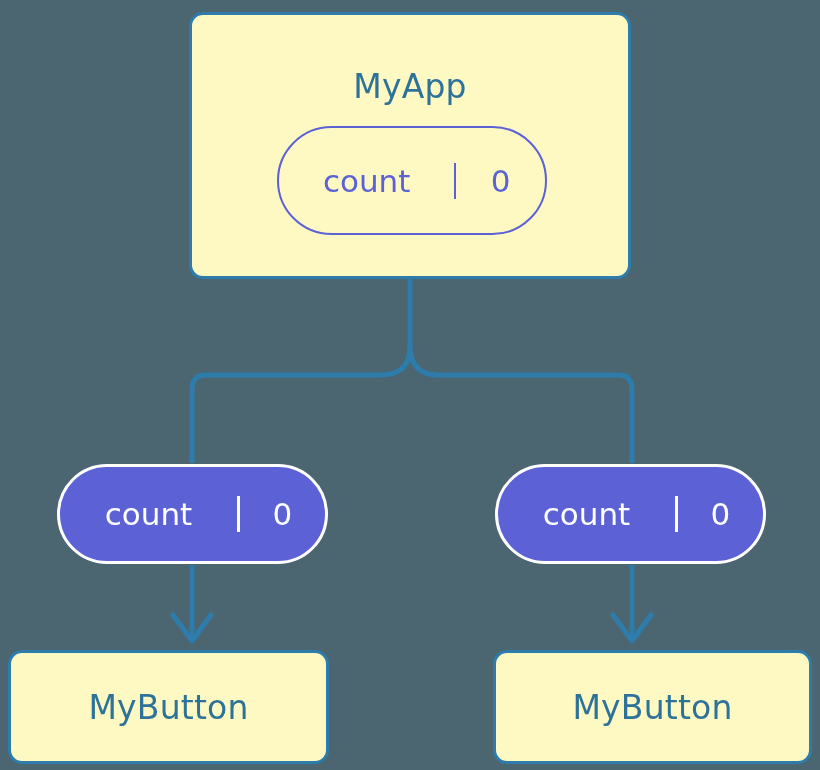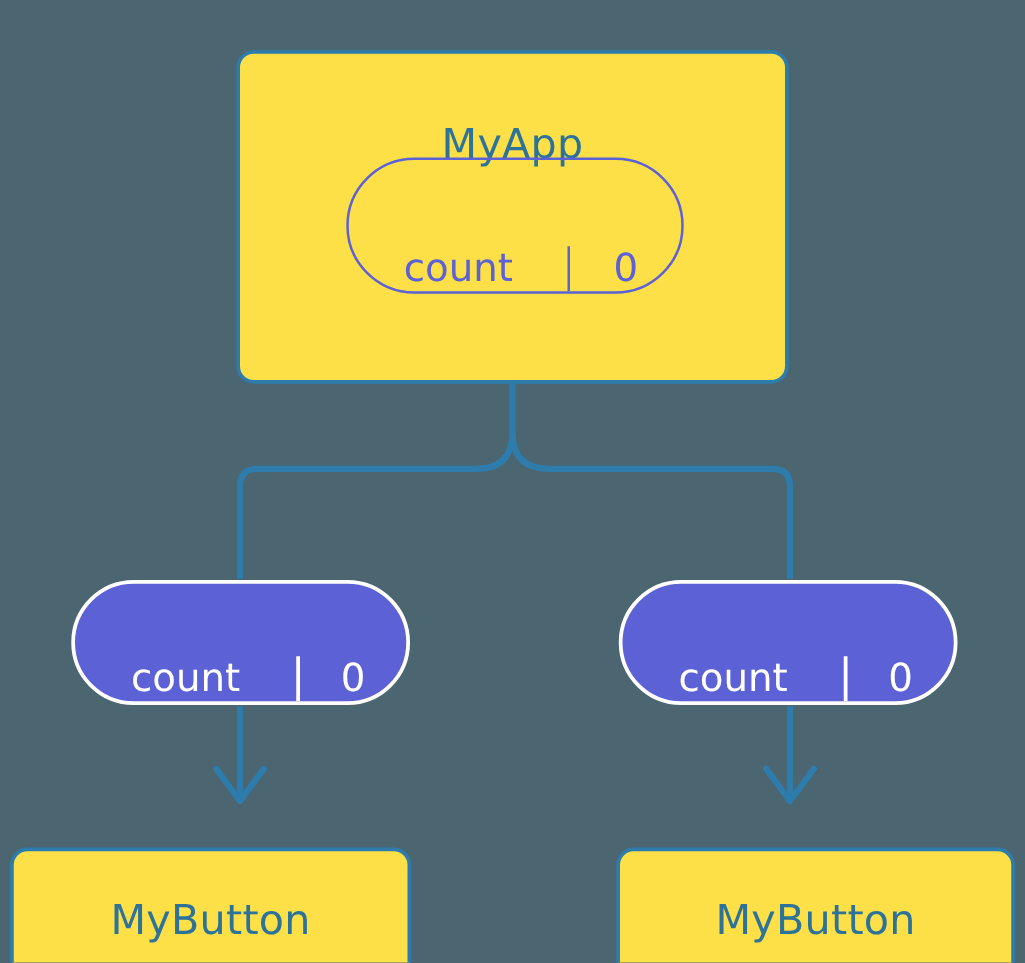--- a/index.html
+++ b/index.html
@@ -22,28 +22,27 @@
     position: absolute;
     left: 0;
     top: 0;
     width: 820px;
     height: 770px;
   }
 
   
   .card {
     position: absolute;
-    background: #fde047;
+    background: #fef9c3;
     border: 3px solid #2d7cab;
     border-radius: 14px;
     box-sizing: border-box;
     display: flex;
     flex-direction: column;
     align-items: center;
-    margin-top: 28px;
   }
   .card-title {
     color: #2d7399;
     font-size: 33px;
     font-weight: 400;
     letter-spacing: 0.2px;
     white-space: nowrap;
   }
 
   #card-myapp {
@@ -70,21 +69,21 @@
   #card-mybutton-right {
     left: 493px;
     top: 650px;
     width: 319px;
   }
 
   
   .pill {
     position: absolute;
     display: flex;
-    align-items: flex-end;
+    align-items: center;
     box-sizing: border-box;
     border-radius: 999px;
     overflow: hidden;
   }
   .pill .pill-key,
   .pill .pill-val {
     display: flex;
     align-items: center;
     justify-content: center;
     font-size: 31px;

